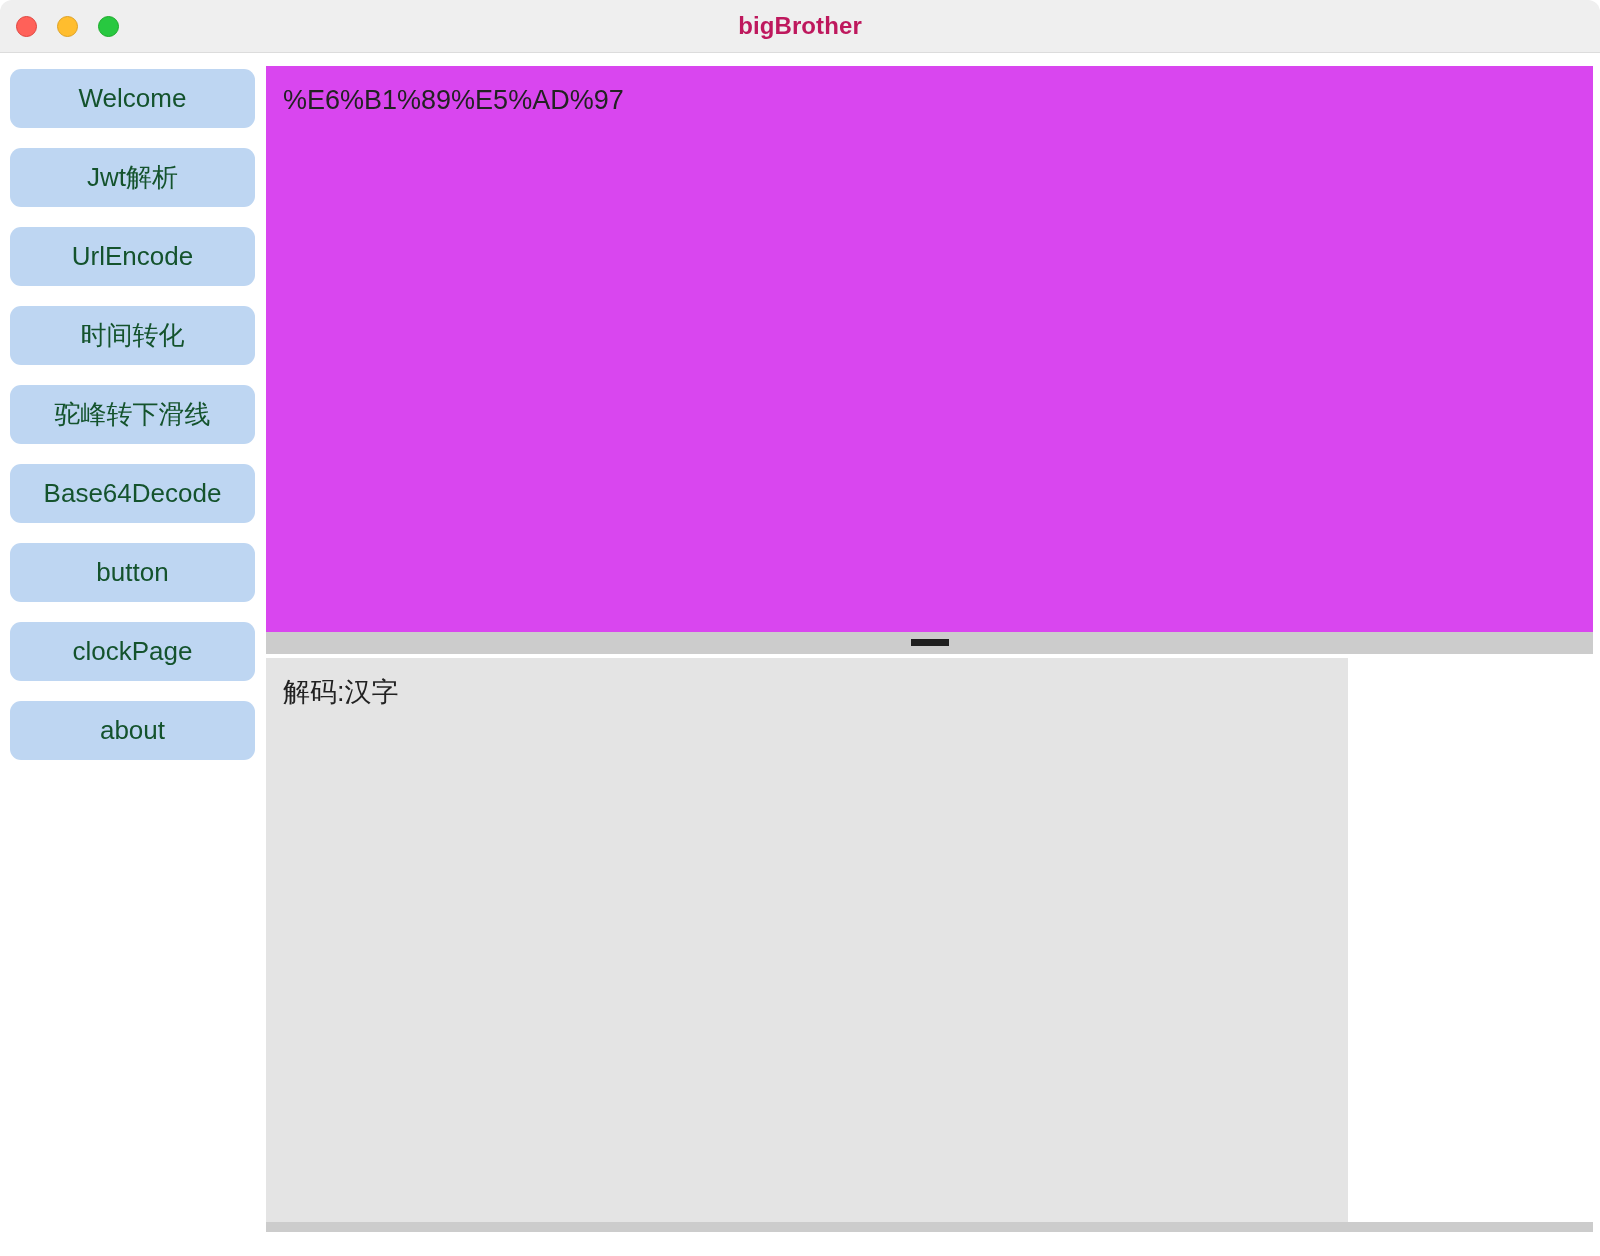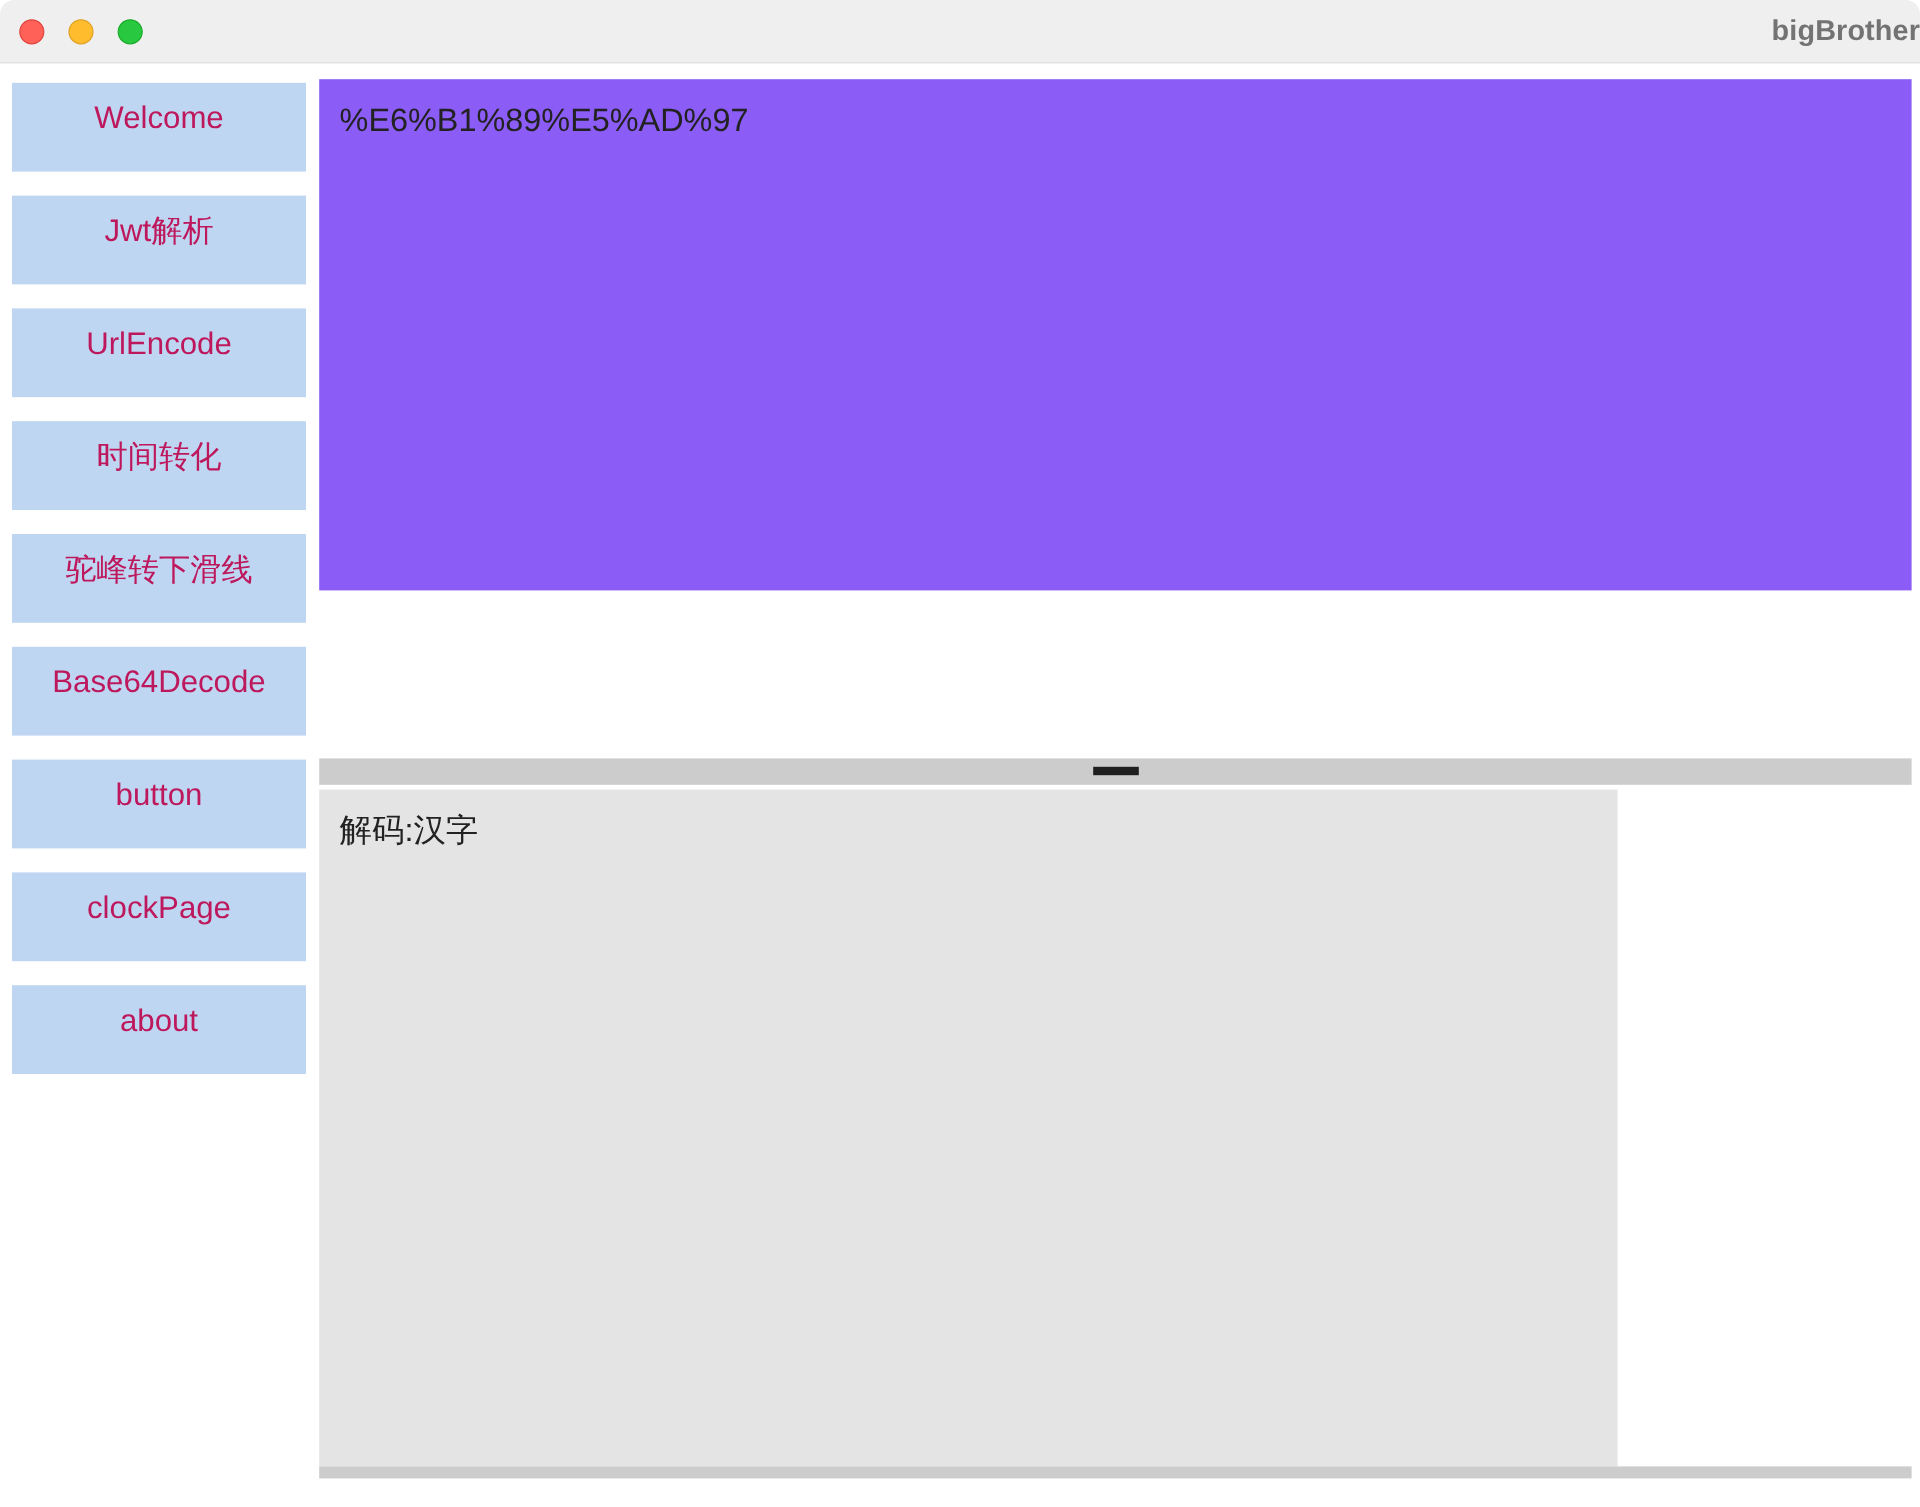--- a/index.html
+++ b/index.html
@@ -51,71 +51,72 @@
   .tl-close  { background: #ff6159; border: 1px solid #e0443e; }
   .tl-min    { background: #ffbd2e; border: 1px solid #dea123; }
   .tl-max    { background: #28c840; border: 1px solid #1aab29; }
 
   #window-title {
     position: absolute;
     left: 0; top: 0;
     width: 1600px;
     height: 52px;
     line-height: 52px;
-    text-align: right;
+    text-align: center;
     font-size: 24px;
     font-weight: bold;
-    color: #737373;
+    color: #be185d;
     letter-spacing: 0.1px;
     pointer-events: none;
   }
 
   
   #sidebar {
     position: absolute;
     left: 0;
     top: 53px;
     width: 265px;
     height: 1203px;
     background: #ffffff;
     padding-top: 16px;
     box-sizing: border-box;
   }
   .nav-item {
     margin: 0 10px 20px 10px;
-    height: 74px;
+    height: 59px;
     line-height: 58px;
     background: #bed6f2;
-    color: #be185d;
+    color: #14532d;
     font-size: 26px;
     text-align: center;
     white-space: nowrap;
     overflow: hidden;
     cursor: default;
     user-select: none;
+    border-radius: 11px;
   }
 
   
   #content {
     position: absolute;
     left: 265px;
     top: 53px;
     width: 1335px;
     height: 1203px;
     background: #ffffff;
     box-sizing: border-box;
   }
 
   #pane-top {
     position: absolute;
     left: 1px;
     top: 13px;
     width: 1327px;
-    height: 426px;
-    background: #8b5cf6;
+    height: 566px;
+    background: #d946ef;
     box-sizing: border-box;
     overflow: hidden;
     padding-left: 31px;
   }
   #pane-bottom {
     position: absolute;
     left: 1px;
     top: 605px;
     width: 1082px;
     height: 564px;

